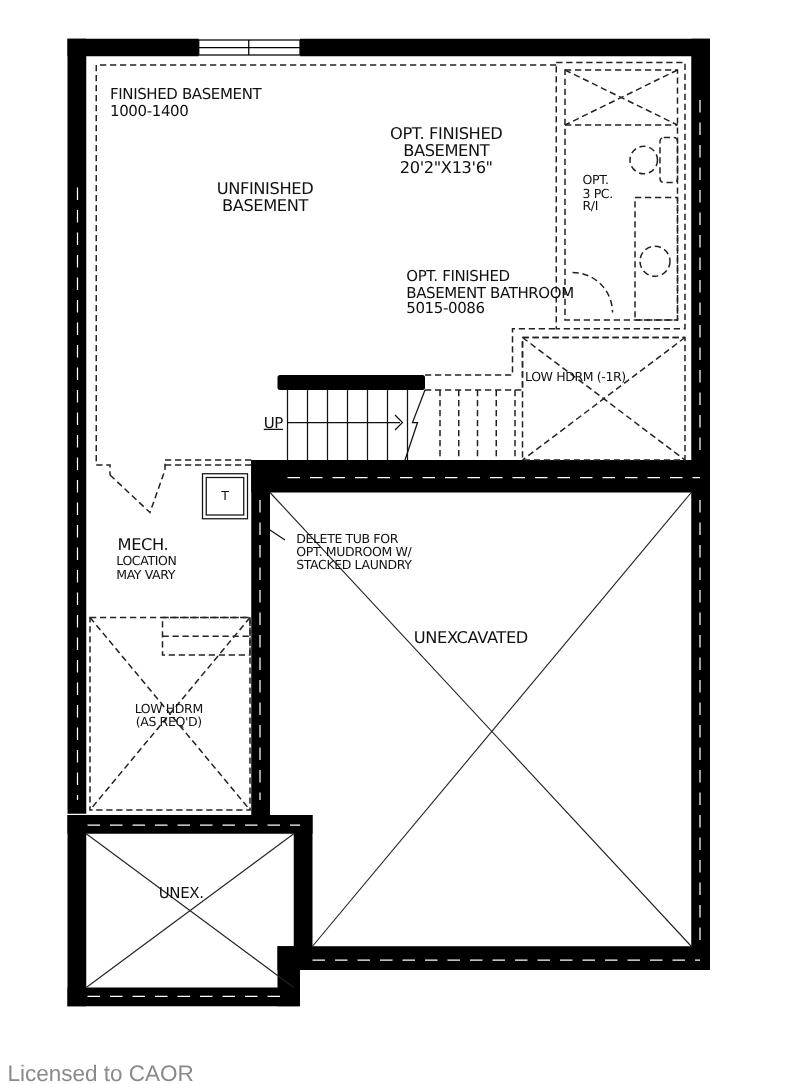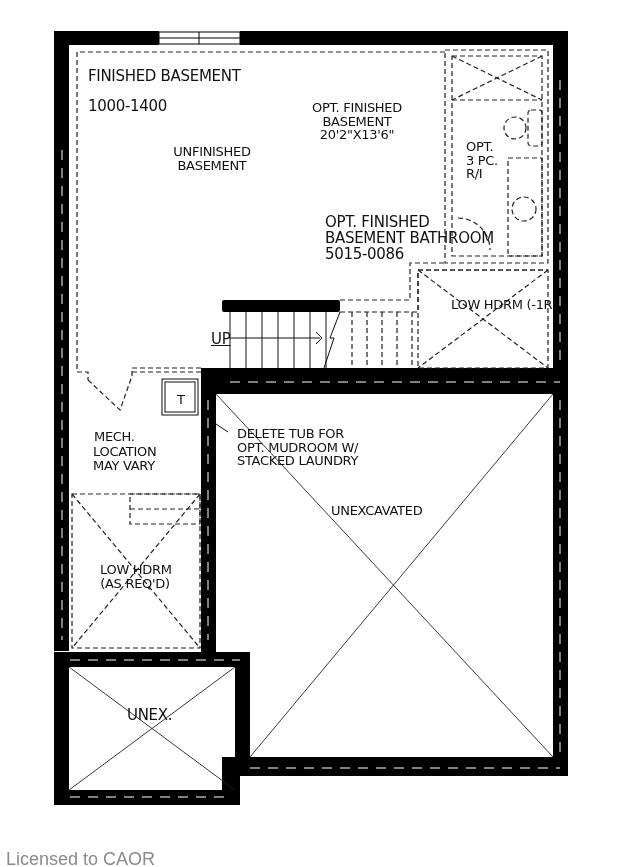--- a/index.html
+++ b/index.html
@@ -1,20 +1,20 @@
 <!DOCTYPE html>
 <html><head>
   <meta charset="utf-8">
   <style>
     html, body { margin: 0; padding: 0; background: #ffffff; }
     body { width: 640px; height: 867px; position: relative; overflow: hidden; font-family: "DejaVu Sans", sans-serif; }
     #plan { position: absolute; left: 0; top: 0; width: 640px; height: 867px; }
     .lbl { position: absolute; color: #111; font-family: "DejaVu Sans", sans-serif; text-transform: uppercase; line-height: 1.05; white-space: pre; letter-spacing: -0.3px; }
-    .lbl-s { font-size: 15px; }
-    .lbl-xs { font-size: 13px; }
+    .lbl-s { font-size: 12px; }
+    .lbl-xs { font-size: 10px; }
     .lbl-m { font-size: 13px; }
     .center { text-align: center; }
     .watermark { position: absolute; left: 6px; top: 849px; font-family: "Liberation Sans", sans-serif; font-size: 18px; color: #8a8a8a; }
   </style>
 </head>
 <body>
 
 <svg id="plan" viewBox="0 0 640 867" xmlns="http://www.w3.org/2000/svg">
 
   <g fill="#000">
@@ -123,33 +123,33 @@
     <line x1="553" y1="394" x2="250" y2="757"></line>
   </g>
 
   <g stroke="#222" stroke-width="0.9" fill="none">
     <line x1="69" y1="667" x2="235" y2="790"></line>
     <line x1="235" y1="667" x2="69" y2="790"></line>
   </g>
 </svg>
 
 <div class="lbl lbl-s" style="left:88px;top:69px;">FINISHED BASEMENT</div>
-<div class="lbl lbl-s" style="left:88px;top:83px;margin-top:16px;">1000-1400</div>
+<div class="lbl lbl-s" style="left:88px;top:83px;">1000-1400</div>
 <div class="lbl lbl-m center" style="left:162px;top:145px;width:100px;">UNFINISHED
 BASEMENT</div>
 <div class="lbl lbl-m center" style="left:292px;top:101px;width:130px;">OPT. FINISHED
 BASEMENT
 20'2"x13'6"</div>
 <div class="lbl lbl-xs" style="left:466px;top:140px;">OPT.
 3 PC.
 R/I</div>
 <div class="lbl lbl-s" style="left:325px;top:215px;">OPT. FINISHED
 BASEMENT BATHROOM
 5015-0086</div>
-<div class="lbl lbl-xs" style="left:451px;top:298px;">LOW HDRM (-1R)</div>
+<div class="lbl lbl-xs" style="left:420px;top:298px;">LOW HDRM (-1R)</div>
 <div class="lbl lbl-s" style="left:211px;top:332px;text-decoration:underline;">UP</div>
 <div class="lbl lbl-xs" style="left:177px;top:393px;">T</div>
 <div class="lbl lbl-m" style="left:94px;top:430px;text-align:right;">MECH.</div>
 <div class="lbl lbl-xs" style="left:93px;top:445px;">LOCATION
 MAY VARY</div>
 <div class="lbl lbl-xs" style="left:237px;top:427px;">DELETE TUB FOR
 OPT. MUDROOM W/
 STACKED LAUNDRY</div>
 <div class="lbl lbl-xs center" style="left:100px;top:563px;width:70px;">LOW HDRM
 (AS REQ'D)</div>

